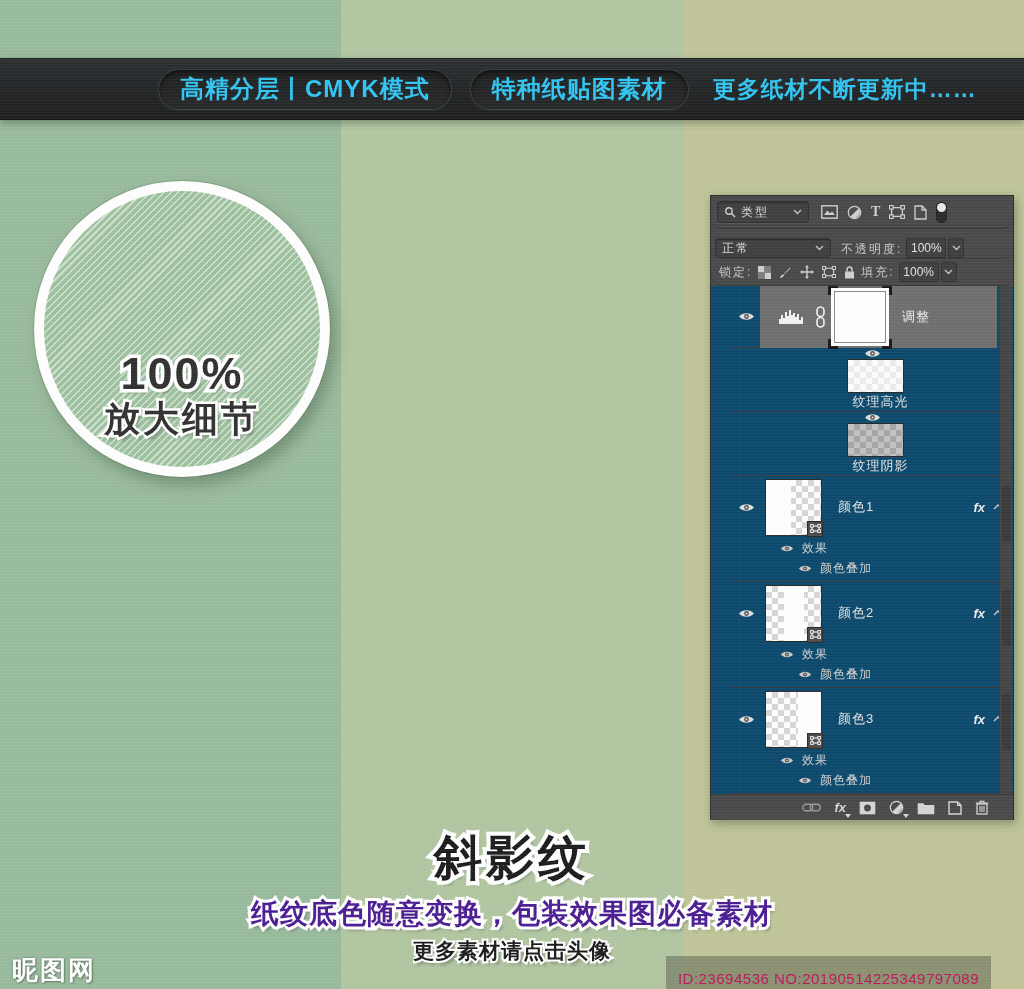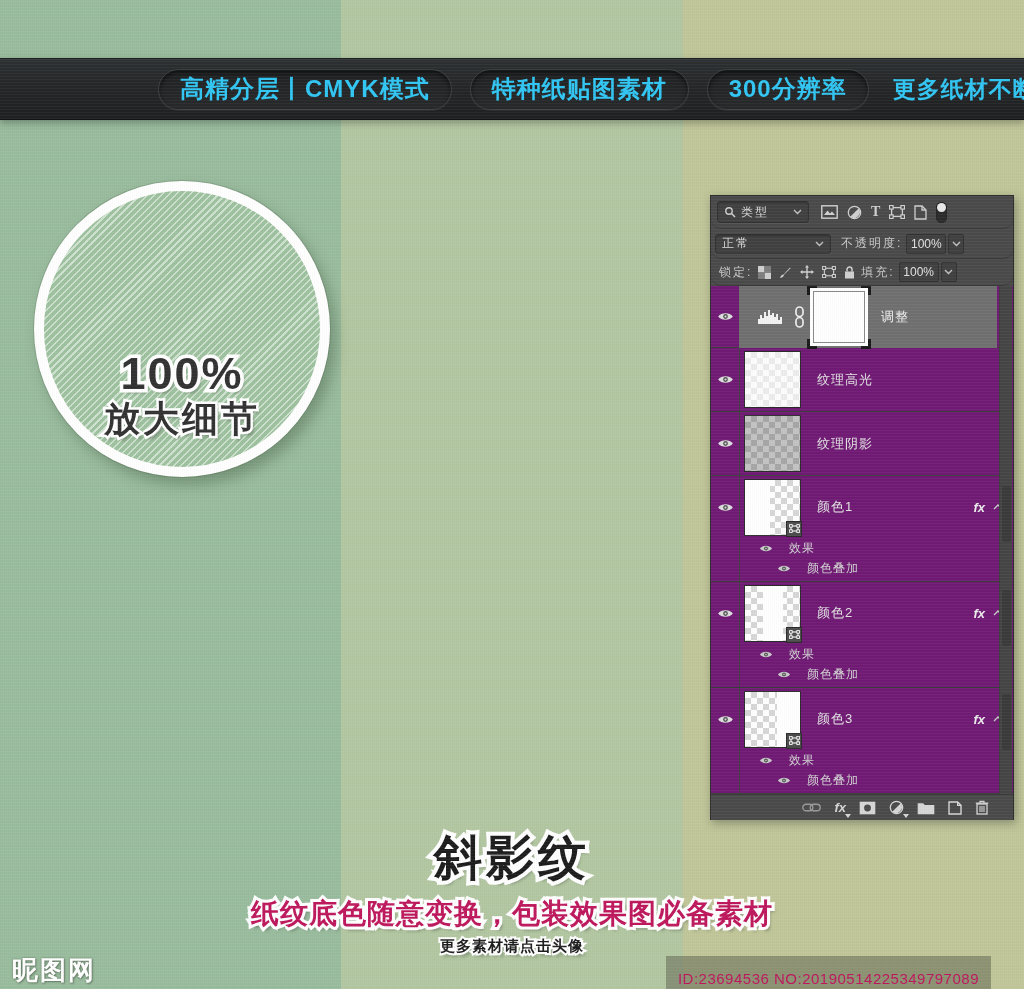--- a/index.html
+++ b/index.html
@@ -71,21 +71,21 @@
   .outline.thin::before{-webkit-text-stroke:5px #ffffff;}
   
   .panel{
     position:absolute;left:710px;top:195px;width:304px;height:625px;z-index:10;
     background:#4a4a4a;border:1px solid #2e2e2e;
     box-shadow:2px 3px 9px rgba(40,50,40,.4);
     color:#d9d9d9;font-size:12px;
   }
   .prow{display:flex;align-items:center;border-bottom:1px solid #3a3a3a;position:relative;border-radius:10px;}
   .prow.filter{height:33px;padding:0 6px;}
-  .prow.blend{height:30px;padding:0 4px;}
+  .prow.blend{height:30px;padding:0 4px;align-items:flex-end;}
   .prow.lock{height:27px;padding:0 4px;}
   .select{
     background:#404040;border:1px solid #313131;border-radius:3px;height:22px;
     display:flex;align-items:center;padding:0 6px;gap:5px;
     box-shadow:inset 0 1px 1px rgba(0,0,0,.3), 0 1px 0 rgba(255,255,255,.05);
   }
   .select .lbl{letter-spacing:2px;color:#dcdcdc;}
   .search-select{width:92px;}
   .blend-select{width:116px;height:20px;justify-content:space-between;}
   .filter-icons{display:flex;align-items:center;gap:9px;margin-left:12px;}
@@ -96,25 +96,25 @@
   .value-box{
     background:#404040;border:1px solid #313131;border-radius:2px;height:20px;min-width:40px;
     display:flex;align-items:center;justify-content:center;color:#e0e0e0;
   }
   .chev-box{
     background:#404040;border:1px solid #313131;border-radius:2px;height:20px;width:16px;
     display:flex;align-items:center;justify-content:center;margin-left:2px;
   }
   .lock-icons{display:flex;align-items:center;gap:8px;margin:0 2px;}
   
-  .layers-list{position:relative;height:508px;background:#701a75;overflow:hidden;}
+  .layers-list{position:relative;height:508px;background:#0c4a6e;overflow:hidden;padding-left:21px;}
   .layers-list::before{content:"";position:absolute;left:28px;top:0;bottom:0;width:1px;background:#414141;}
   .group{border-bottom:1px solid #3c3c3c;position:relative;}
   .lrow{display:flex;align-items:center;position:relative;}
-  .lrow.simple{height:64px;}
+  .lrow.simple{height:64px;flex-direction:column;}
   .lrow.main{height:62px;}
   .eye-cell{width:28px;min-width:28px;display:flex;align-items:center;justify-content:center;}
   .sel-row{height:62px;display:flex;align-items:center;}
   .sel-band{
     flex:1;height:62px;background:#6f6f6f;display:flex;align-items:center;
     margin-right:16px;
   }
   .histogram-wrap{margin-left:18px;}
   .chain-wrap{margin-left:11px;}
   .mask-thumb{
@@ -145,40 +145,40 @@
   .thumb-stripe-left::before{content:"";position:absolute;left:0;top:0;bottom:0;width:45%;background:#ffffff;}
   .thumb-stripe-mid::before{content:"";position:absolute;left:32%;top:0;bottom:0;width:38%;background:#ffffff;}
   .thumb-stripe-right::before{content:"";position:absolute;right:0;top:0;bottom:0;width:42%;background:#ffffff;}
   .vmask-badge{
     position:absolute;right:-2px;bottom:-2px;width:16px;height:16px;background:#4c4c4c;
     border:1px solid #2b2b2b;display:flex;align-items:center;justify-content:center;z-index:2;
   }
   .fx-label{margin-left:auto;font-size:13px;font-style:italic;font-weight:700;color:#ececec;letter-spacing:0;}
   .fx-collapse{margin:0 10px 0 8px;display:flex;align-items:center;}
   .subrow{display:flex;align-items:center;height:21px;}
-  .subrow .sname{margin-left:16px;font-size:12px;letter-spacing:1px;color:#d2d2d2;white-space:nowrap;}
+  .subrow .sname{margin-left:8px;font-size:12px;letter-spacing:1px;color:#d2d2d2;white-space:nowrap;}
   .subrow.s1{padding-left:48px;}
   .subrow.s2{padding-left:66px;padding-bottom:2px;}
   .fxgroup{padding-bottom:1px;}
   .scrollbar{position:absolute;right:1px;top:90px;width:13px;height:508px;background:#454545;border-left:1px solid #3e3e3e;z-index:1;}
   .sthumb{position:absolute;left:2px;width:9px;height:56px;background:#3a3a3a;border-radius:2px;}
   .sthumb.t1{top:200px;}.sthumb.t2{top:304px;}.sthumb.t3{top:408px;}
   .panel-toolbar{
     height:26px;border-top:1px solid #3a3a3a;background:#4a4a4a;
     display:flex;align-items:center;justify-content:flex-end;gap:13px;padding-right:24px;
   }
   .tb-fx{font-size:13px;font-style:italic;font-weight:700;color:#d6d6d6;}
   .tbi{display:flex;align-items:center;position:relative;}
   .tiny-tri{position:absolute;right:-5px;bottom:-3px;width:0;height:0;border-left:3px solid rgba(0,0,0,0);border-right:3px solid rgba(0,0,0,0);border-top:4px solid #d6d6d6;}
   .icon{display:inline-flex;align-items:center;justify-content:center;}
   
   .footer-block{position:absolute;left:0;width:1024px;text-align:center;z-index:20;}
   .f-title{top:826px;font-size:48px;font-weight:700;letter-spacing:4px;color:#1d1d1d;}
-  .f-sub{top:895px;font-size:28px;font-weight:700;letter-spacing:1px;color:#be185d;}
-  .f-note{top:937px;font-size:15px;font-weight:700;letter-spacing:1px;color:#1d1d1d;font-family:Liberation Mono, monospace;}
+  .f-sub{top:895px;font-size:28px;font-weight:700;letter-spacing:1px;color:#4c1d95;}
+  .f-note{top:937px;font-size:21px;font-weight:700;letter-spacing:1px;color:#1d1d1d;font-family:Liberation Mono, monospace;}
   .footer-block span{position:relative;z-index:0;display:inline-block;}
   .f-title span.outline::before{-webkit-text-stroke:8px #fff;}
   .f-sub span.outline::before{-webkit-text-stroke:6px #fff;}
   .f-note span.outline::before{-webkit-text-stroke:4px #fff;}
   
   .watermark{
     position:absolute;left:12px;top:953px;z-index:30;display:flex;align-items:baseline;gap:10px;
     color:#ffffff;
   }
   .wm-logo{font-size:26px;font-weight:700;letter-spacing:2px;text-shadow:0 0 2px rgba(55,70,55,.55),1px 1px 2px rgba(55,70,55,.45);}
@@ -195,21 +195,20 @@
 <div class="stage">
   <div class="bg">
     <div class="stripe a"></div>
     <div class="stripe b"></div>
     <div class="stripe c"></div>
   </div>
 
   <header class="topbar">
     <div class="badge">高精分层丨CMYK模式</div>
     <div class="badge">特种纸贴图素材</div>
-    <div class="badge">300分辨率</div>
     <div class="tagline">更多纸材不断更新中……</div>
   </header>
 
 
   <div class="detail-circle">
     <div class="circle-line l1 outline" data-text="100%">100%</div>
     <div class="circle-line l2 outline thin" data-text="放大细节">放大细节</div>
   </div>
 
   <section class="panel">

